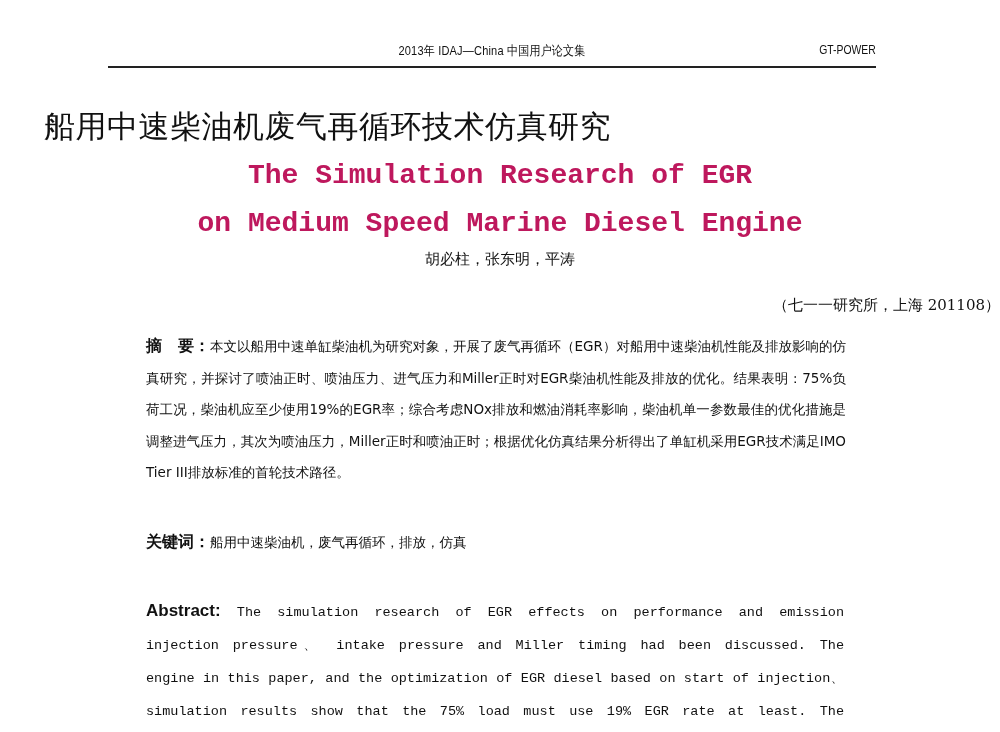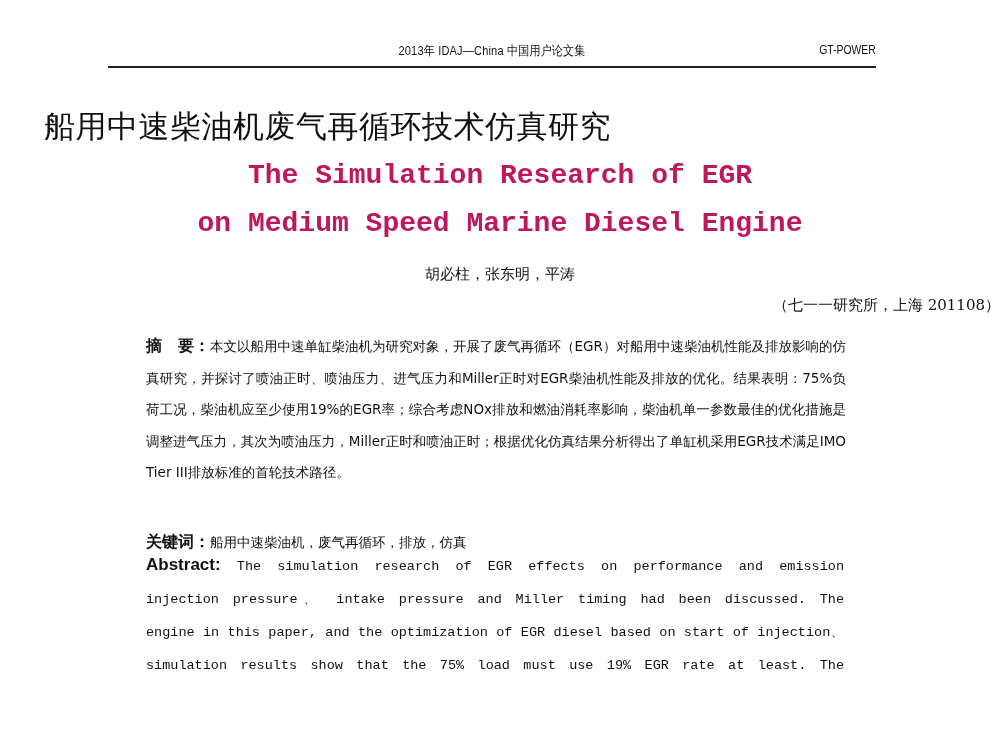--- a/index.html
+++ b/index.html
@@ -72,21 +72,21 @@
       font-weight: bold;
       font-size: 28px;
       color: #be185d;
     }
     .title-en.l1 { top: 160px; }
     .title-en.l2 { top: 208px; }
     .authors {
       position: absolute;
       left: 0;
       right: 0;
-      top: 265px;
+      top: 250px;
       text-align: center;
       font-family: "DejaVu Serif", serif;
       font-size: 15px;
     }
     .affiliation {
       position: absolute;
       left: 0;
       right: 0;
       top: 296px;
       text-align: right;
@@ -116,21 +116,21 @@
       font-family: Liberation Sans, sans-serif;
       font-size: 13.5px;
     }
     .kw .lbl {
       font-weight: bold;
       font-size: 16px;
     }
     .abstract-en {
       position: absolute;
       left: 146px;
-      top: 548px;
+      top: 594px;
       width: 698px;
       font-family: "Liberation Mono", monospace;
       font-size: 13.5px;
       line-height: 33px;
     }
     .abstract-en .line {
       display: block;
       white-space: nowrap;
       text-align: justify;
       text-align-last: justify;

